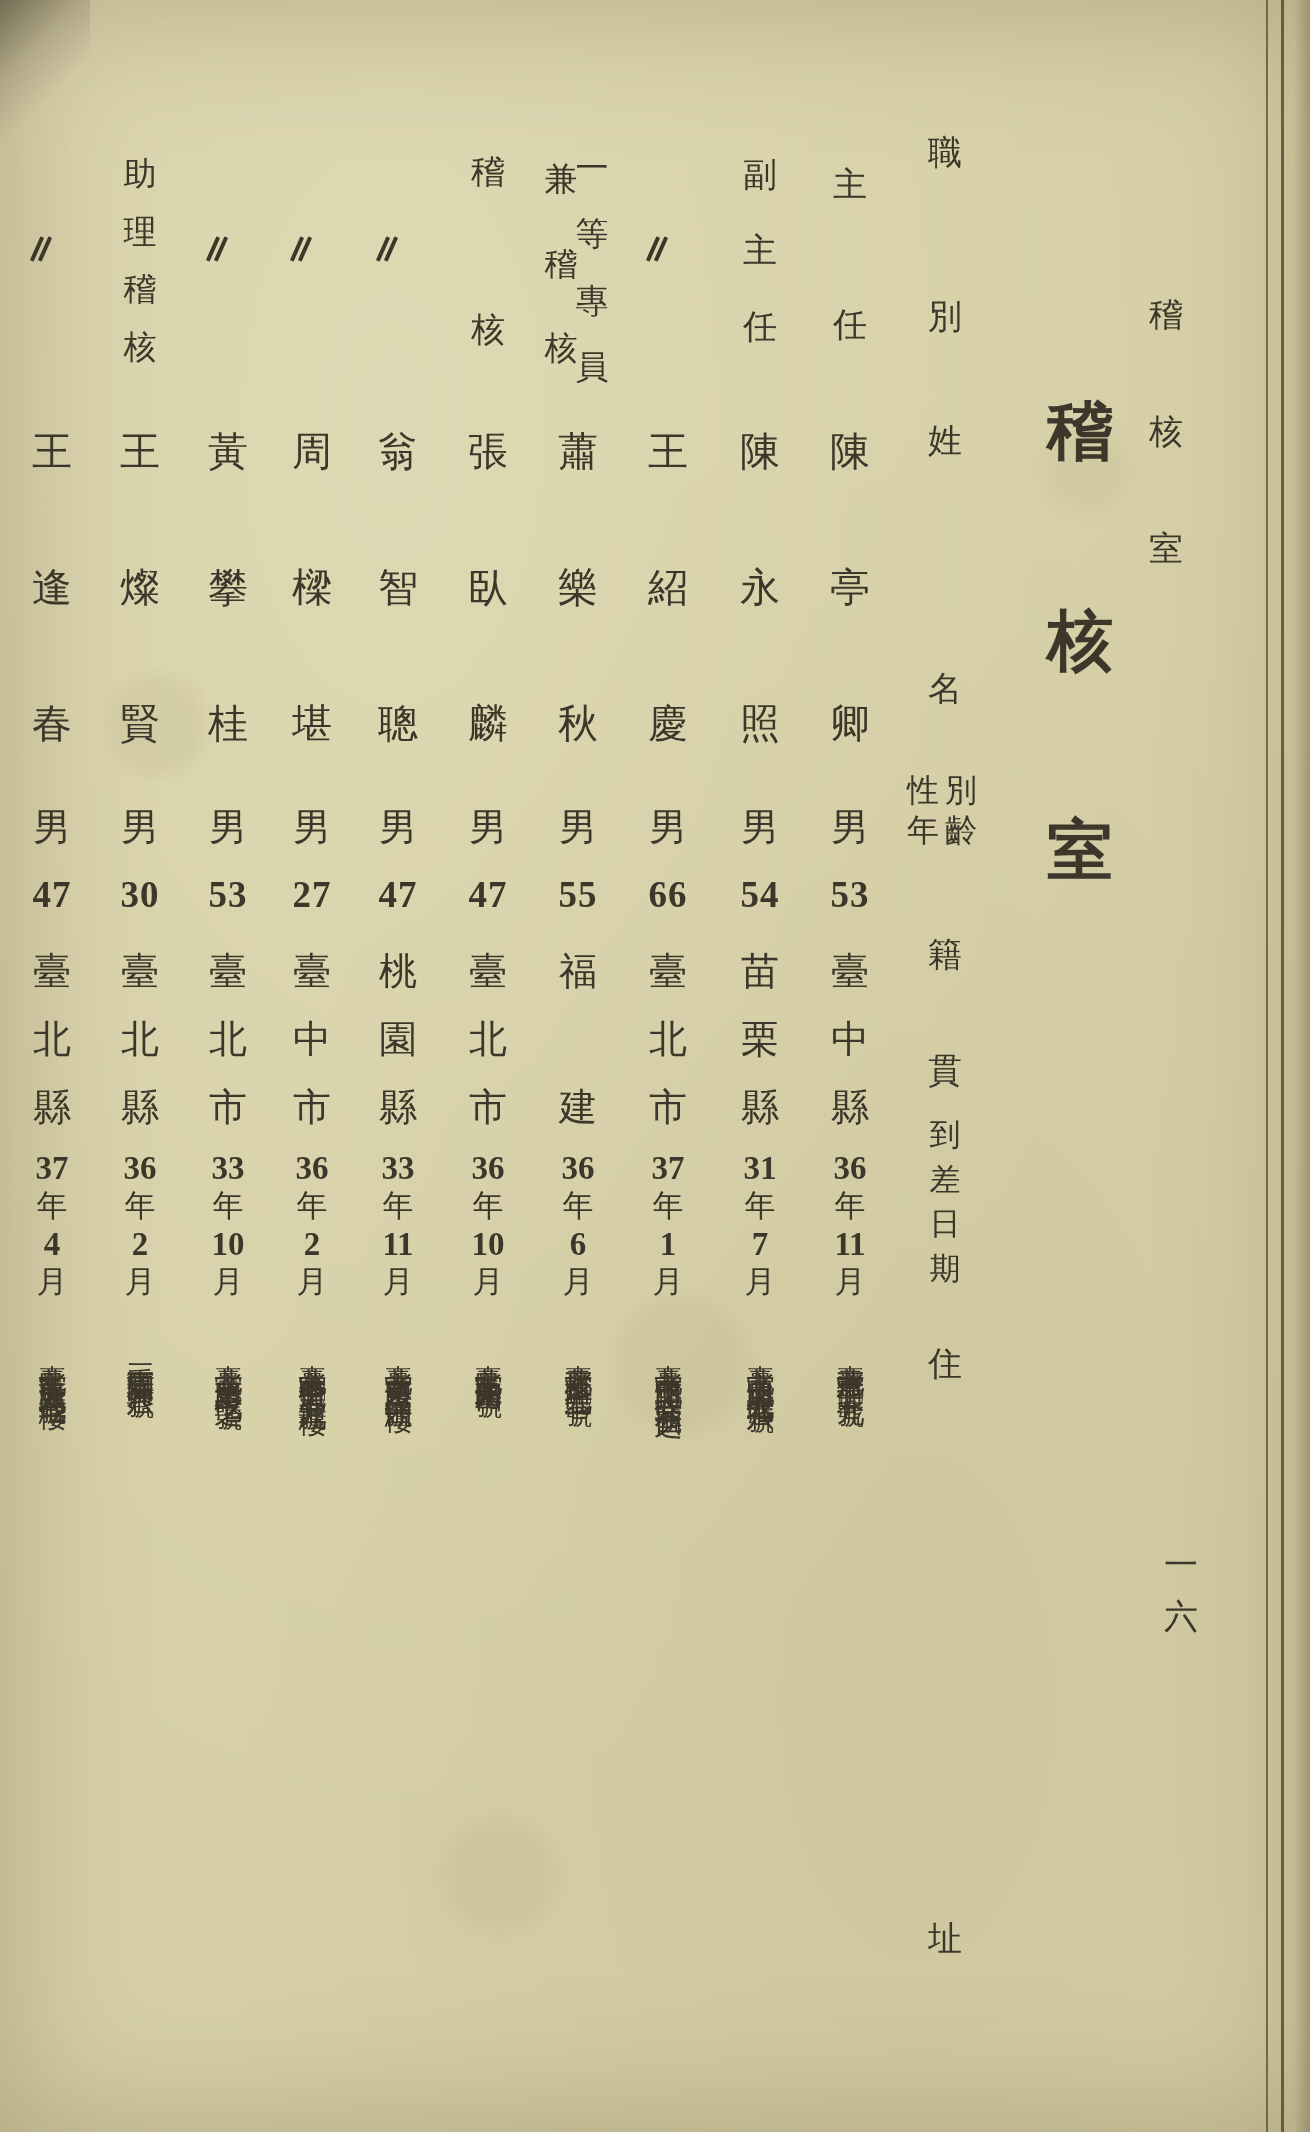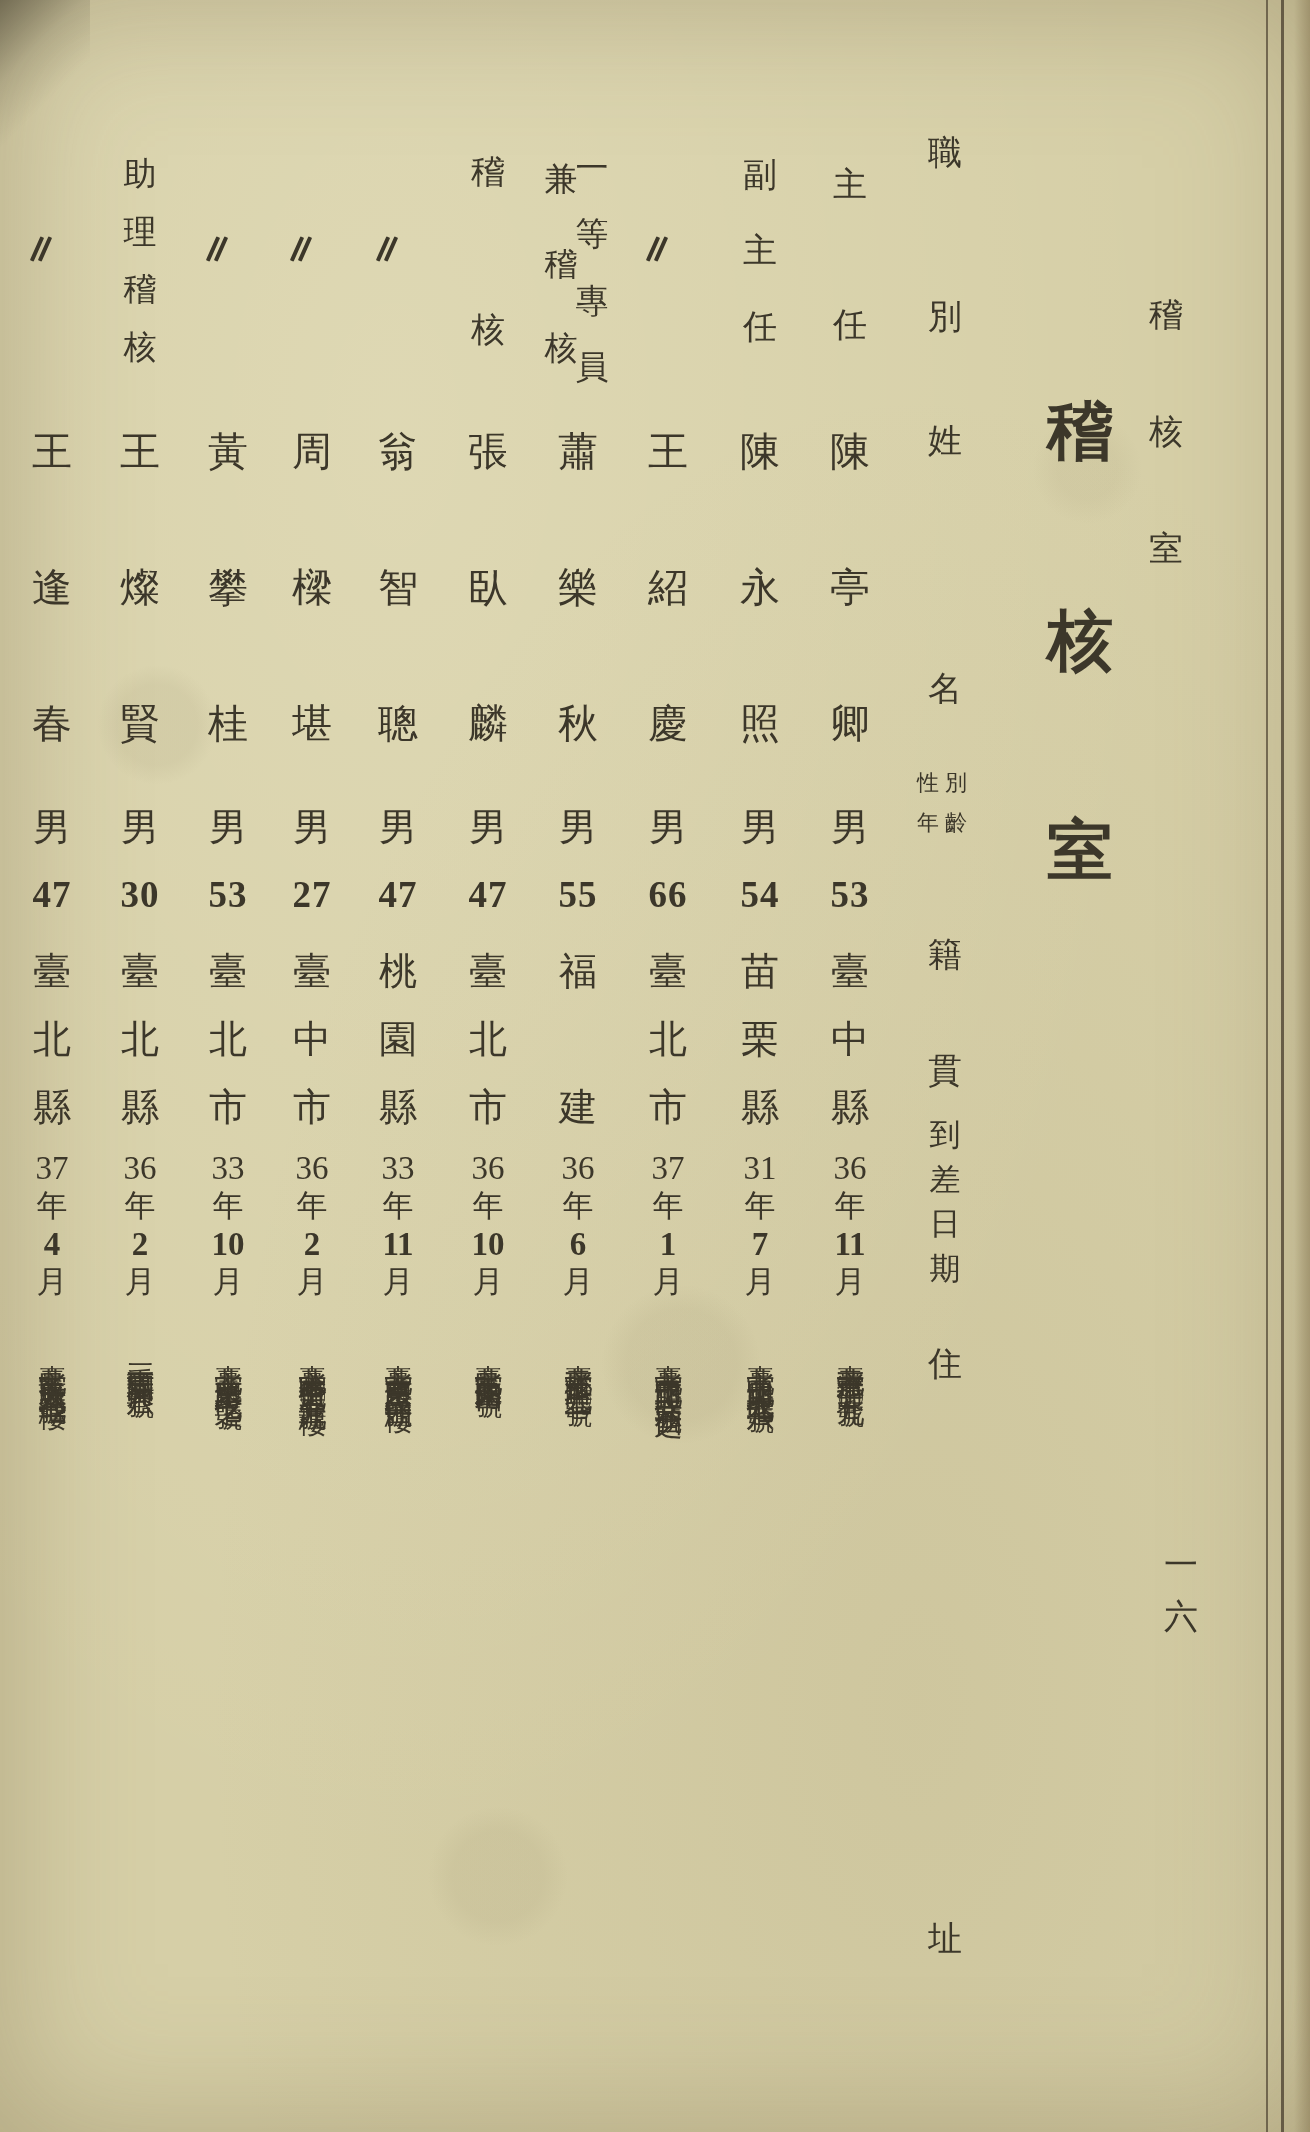--- a/index.html
+++ b/index.html
@@ -31,29 +31,29 @@
   .border-line.outer{left:1281px;width:3px;opacity:.85;}
   .col{position:absolute;top:0;width:90px;height:2132px;}
   .cell{position:absolute;left:0;width:100%;text-align:center;line-height:1;}
   .vjust{position:absolute;left:0;width:100%;display:flex;flex-direction:column;
          justify-content:space-between;align-items:center;line-height:1;}
   .vaddr{position:absolute;top:1342px;left:50%;transform:translateX(-50%);
          writing-mode:vertical-rl;font-size:28px;letter-spacing:3px;line-height:1;}
 
   
   .hdr{font-size:34px;}
-  .hdr-pair{font-size:22px;direction:rtl;letter-spacing:6px;font-family:Liberation Mono, monospace;}
+  .hdr-pair{font-size:32px;direction:rtl;letter-spacing:6px;}
   .hdr-date{top:1119px;height:165px;font-size:31px;}
 
   
   .name{top:432px;height:312px;font-size:40px;}
   .sex{top:808px;font-size:38px;}
   .age{top:876px;font-size:37px;font-weight:bold;letter-spacing:1px;text-align:center;}
   .origin{top:952px;height:174px;font-size:38px;}
-  .d1{top:1152px;font-size:33px;font-weight:normal;}
+  .d1{top:1152px;font-size:33px;font-weight:bold;}
   .d2{top:1190px;font-size:31px;}
   .d3{top:1228px;font-size:33px;font-weight:bold;}
   .d4{top:1266px;font-size:31px;}
 
   
   .t2 {top:168px;height:174px;font-size:34px;}   
   .t3 {top:158px;height:186px;font-size:34px;}   
   .t2w{top:155px;height:192px;font-size:34px;}   
   .t4 {top:158px;height:206px;font-size:33px;}   
   .tdr{top:152px;height:232px;font-size:33px;left:28px;width:62px;} 

